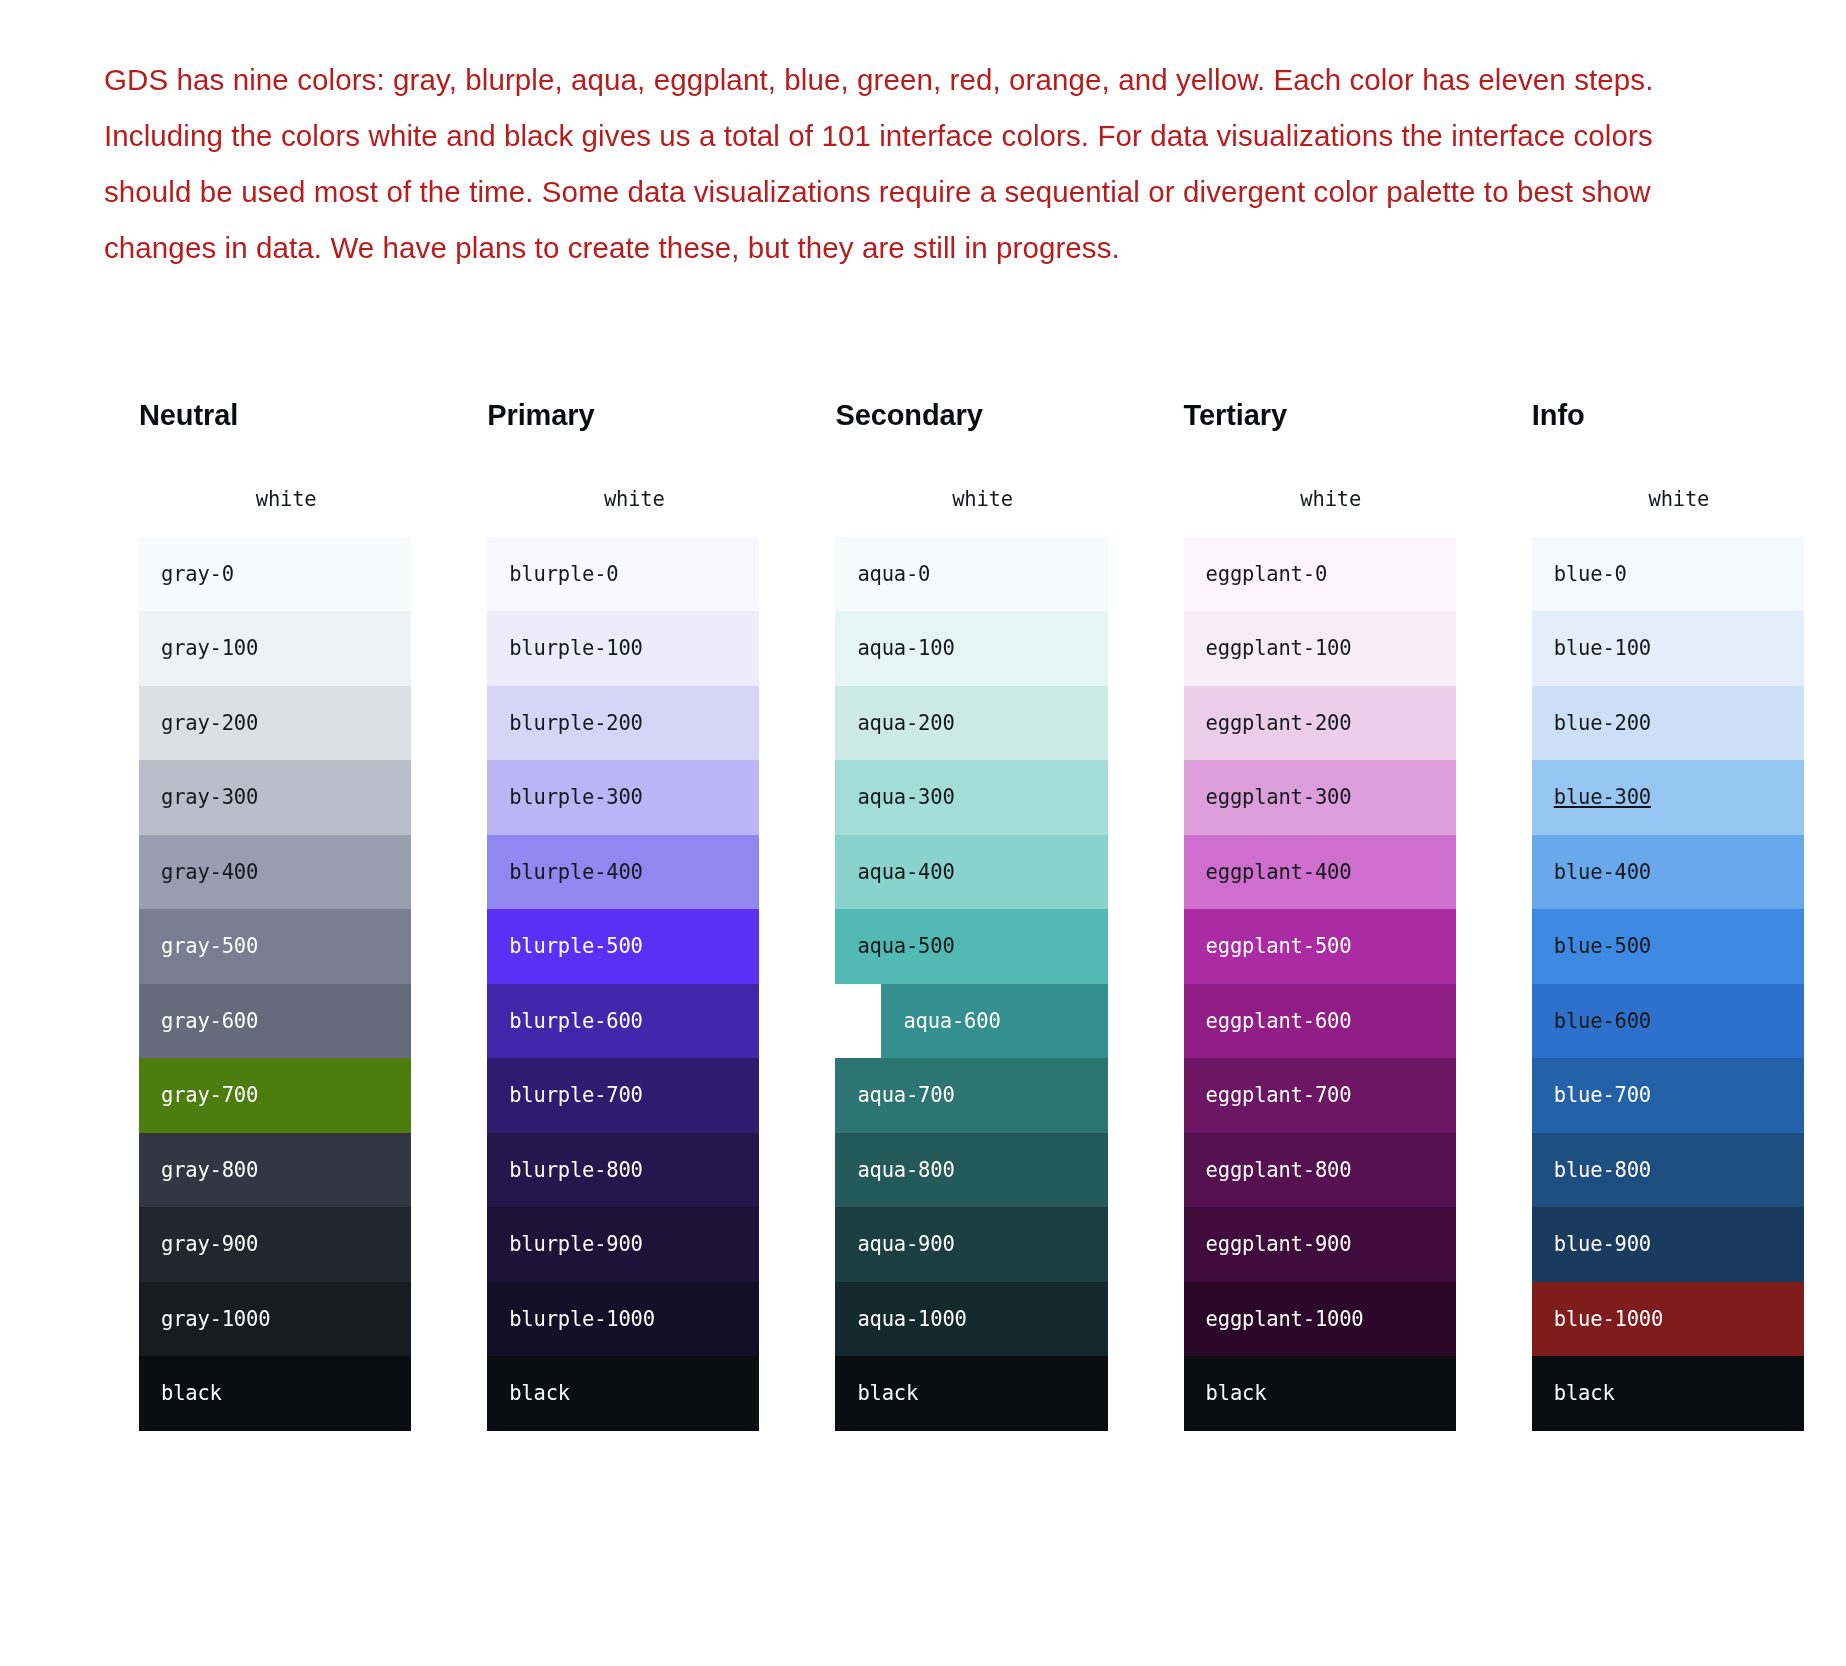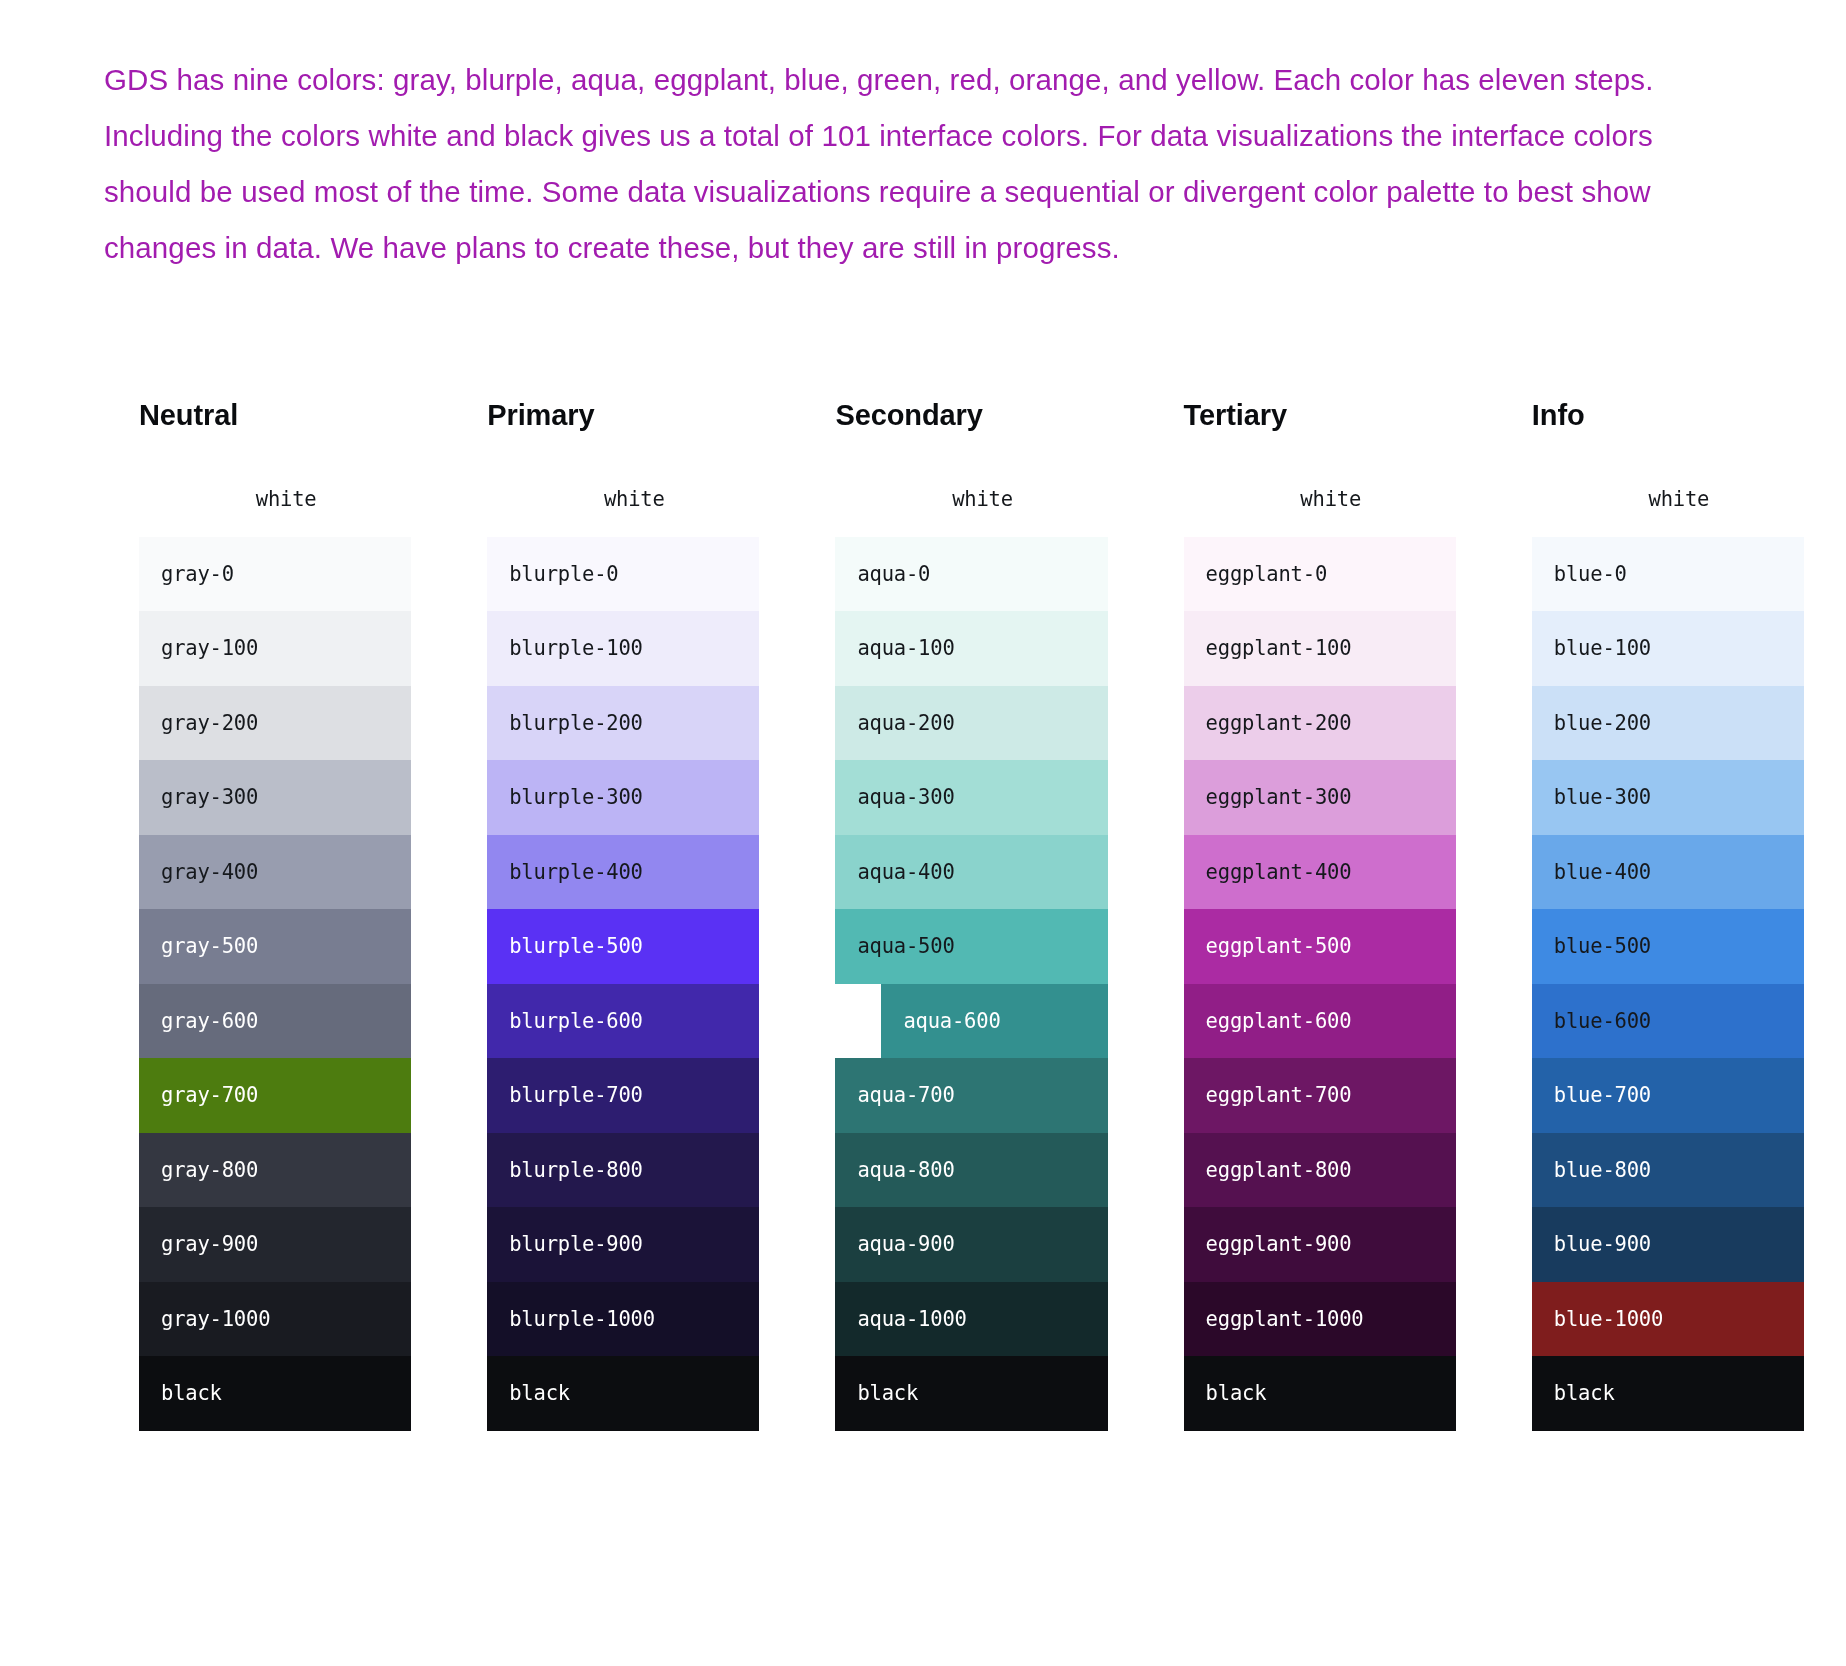--- a/index.html
+++ b/index.html
@@ -23,21 +23,21 @@
     padding: 0;
   }
   .intro {
     position: absolute;
     left: 104px;
     top: 22px;
     width: 1630px;
     font-size: 29.5px;
     line-height: 56px;
     font-weight: 400;
-    color: #a21caf;
+    color: #b91c1c;
     letter-spacing: 0.1px;
   }
   .palette {
     position: absolute;
     left: 104px;
     top: 398px;
     width: 1700px;
     display: flex;
     flex-direction: row;
     align-items: flex-start;
@@ -264,21 +264,21 @@
         </div>
         <div class="swatch text-dark" style="background-color: rgb(245, 249, 253);">
           <span class="swatch-label">blue-0</span>
         </div>
         <div class="swatch text-dark" style="background-color: rgb(228, 238, 251);">
           <span class="swatch-label">blue-100</span>
         </div>
         <div class="swatch text-dark" style="background-color: rgb(203, 224, 247);">
           <span class="swatch-label">blue-200</span>
         </div>
-        <div class="swatch text-dark" style="background-color: rgb(152, 198, 242);">
+        <div class="swatch text-dark" style="background-color: rgb(152, 198, 242); text-decoration: underline;">
           <span class="swatch-label">blue-300</span>
         </div>
         <div class="swatch text-dark" style="background-color: rgb(105, 168, 234);">
           <span class="swatch-label">blue-400</span>
         </div>
         <div class="swatch text-dark" style="background-color: rgb(62, 138, 227);">
           <span class="swatch-label">blue-500</span>
         </div>
         <div class="swatch text-dark" style="background-color: rgb(45, 113, 204);">
           <span class="swatch-label">blue-600</span>

